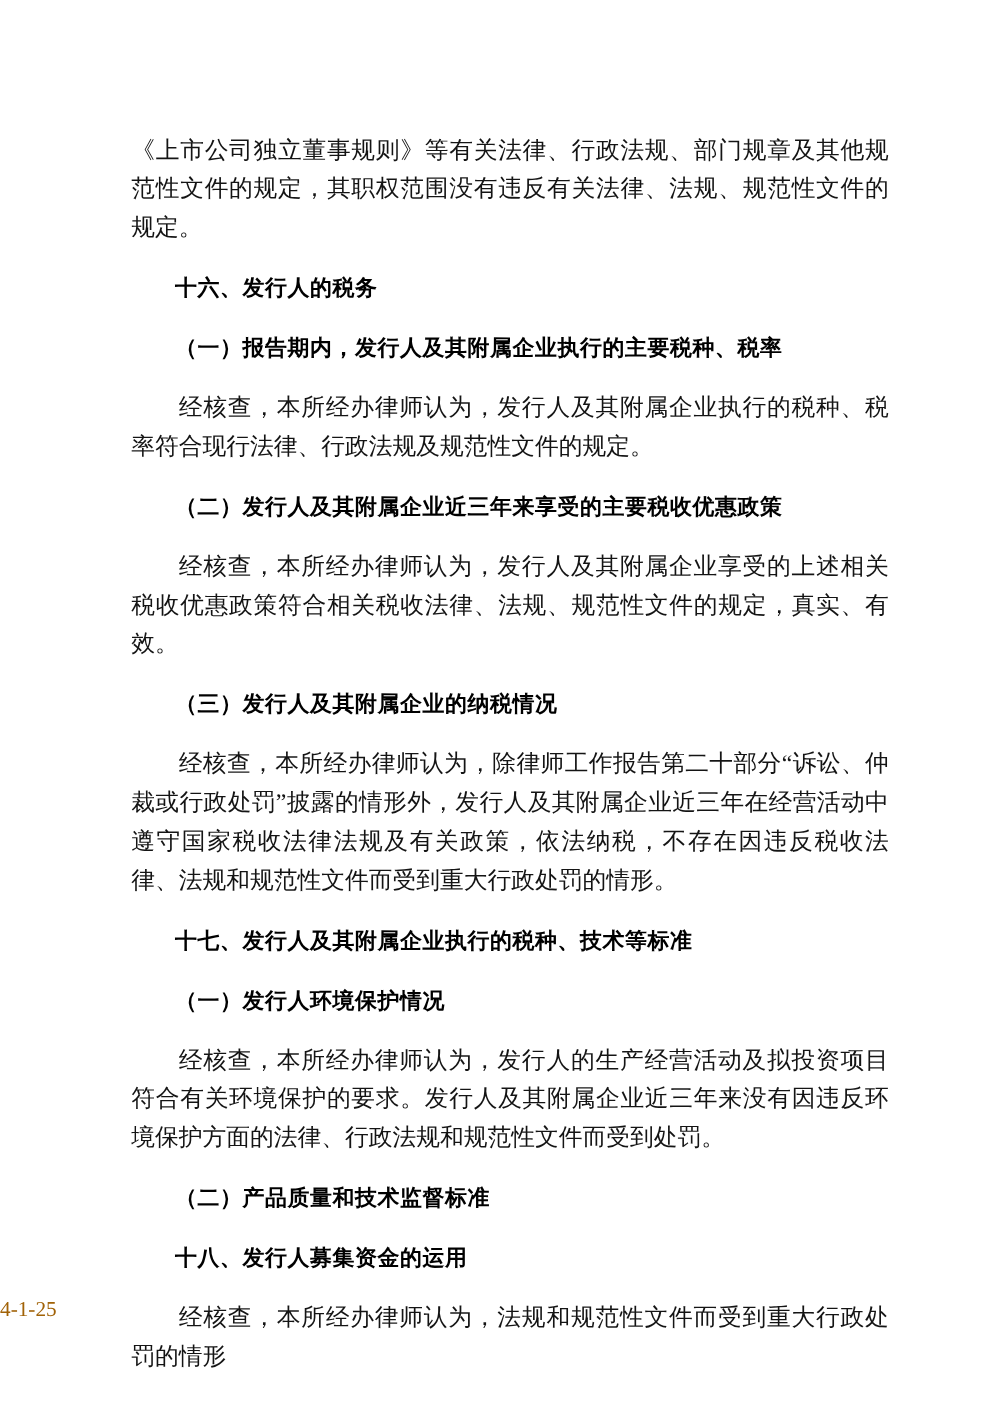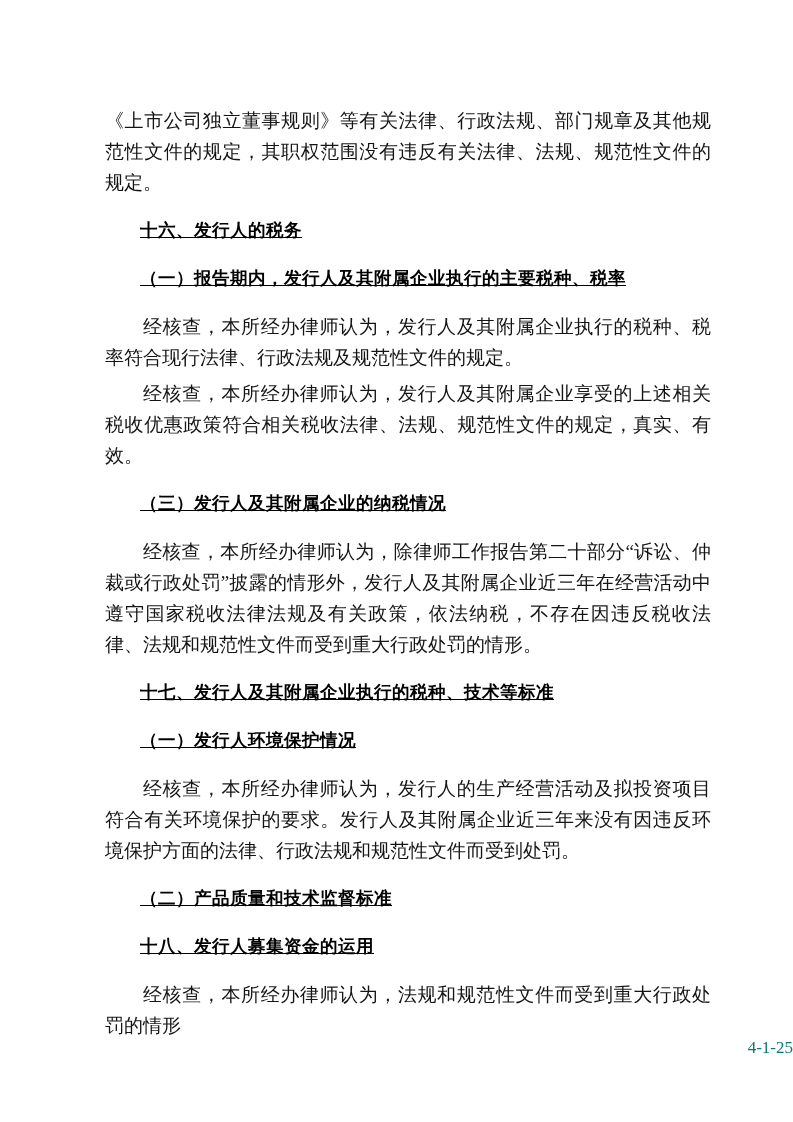--- a/index.html
+++ b/index.html
@@ -36,44 +36,43 @@
   }
   .h1, .h2 {
     font-size: 17.5px;
     line-height: 31px;
     margin: 17px 0;
     font-weight: bold;
     text-indent: 2em;
     color: #000000;
     font-family: "Liberation Sans", "DejaVu Sans", sans-serif;
     letter-spacing: 0.5px;
-    text-decoration: underline;
   }
   .page-number {
     position: absolute;
     top: 1037px;
     left: 0;
     right: 0;
-    text-align: right;
+    text-align: left;
     font-size: 17px;
     line-height: 22px;
-    color: #0f766e;
+    color: #a16207;
     font-family: "Liberation Serif", "DejaVu Serif", serif;
-    margin-left: 24px;
   }
 </style>
 </head>
 <body>
 
 <div class="page">
   <div class="content">
     <p class="para no-indent">《上市公司独立董事规则》等有关法律、行政法规、部门规章及其他规范性文件的规定，其职权范围没有违反有关法律、法规、规范性文件的规定。</p>
     <p class="h1">十六、发行人的税务</p>
     <p class="h2">（一）报告期内，发行人及其附属企业执行的主要税种、税率</p>
     <p class="para">经核查，本所经办律师认为，发行人及其附属企业执行的税种、税率符合现行法律、行政法规及规范性文件的规定。</p>
+    <p class="h2">（二）发行人及其附属企业近三年来享受的主要税收优惠政策</p>
     <p class="para">经核查，本所经办律师认为，发行人及其附属企业享受的上述相关税收优惠政策符合相关税收法律、法规、规范性文件的规定，真实、有效。</p>
     <p class="h2">（三）发行人及其附属企业的纳税情况</p>
     <p class="para">经核查，本所经办律师认为，除律师工作报告第二十部分“诉讼、仲裁或行政处罚”披露的情形外，发行人及其附属企业近三年在经营活动中遵守国家税收法律法规及有关政策，依法纳税，不存在因违反税收法律、法规和规范性文件而受到重大行政处罚的情形。</p>
     <p class="h1">十七、发行人及其附属企业执行的税种、技术等标准</p>
     <p class="h2">（一）发行人环境保护情况</p>
     <p class="para">经核查，本所经办律师认为，发行人的生产经营活动及拟投资项目符合有关环境保护的要求。发行人及其附属企业近三年来没有因违反环境保护方面的法律、行政法规和规范性文件而受到处罚。</p>
     <p class="h2">（二）产品质量和技术监督标准</p>
     <p class="h1">十八、发行人募集资金的运用</p>
     <p class="para">经核查，本所经办律师认为，法规和规范性文件而受到重大行政处罚的情形</p>
   </div>

